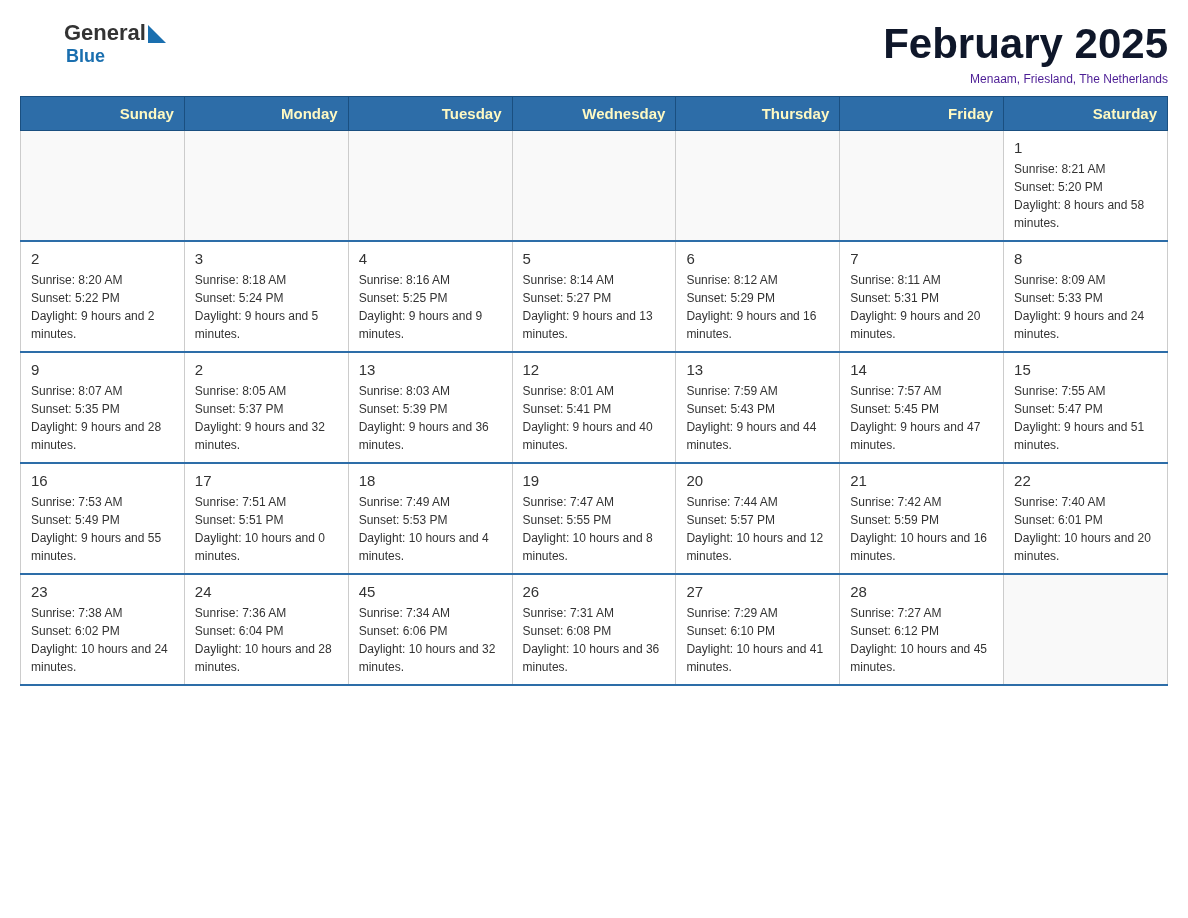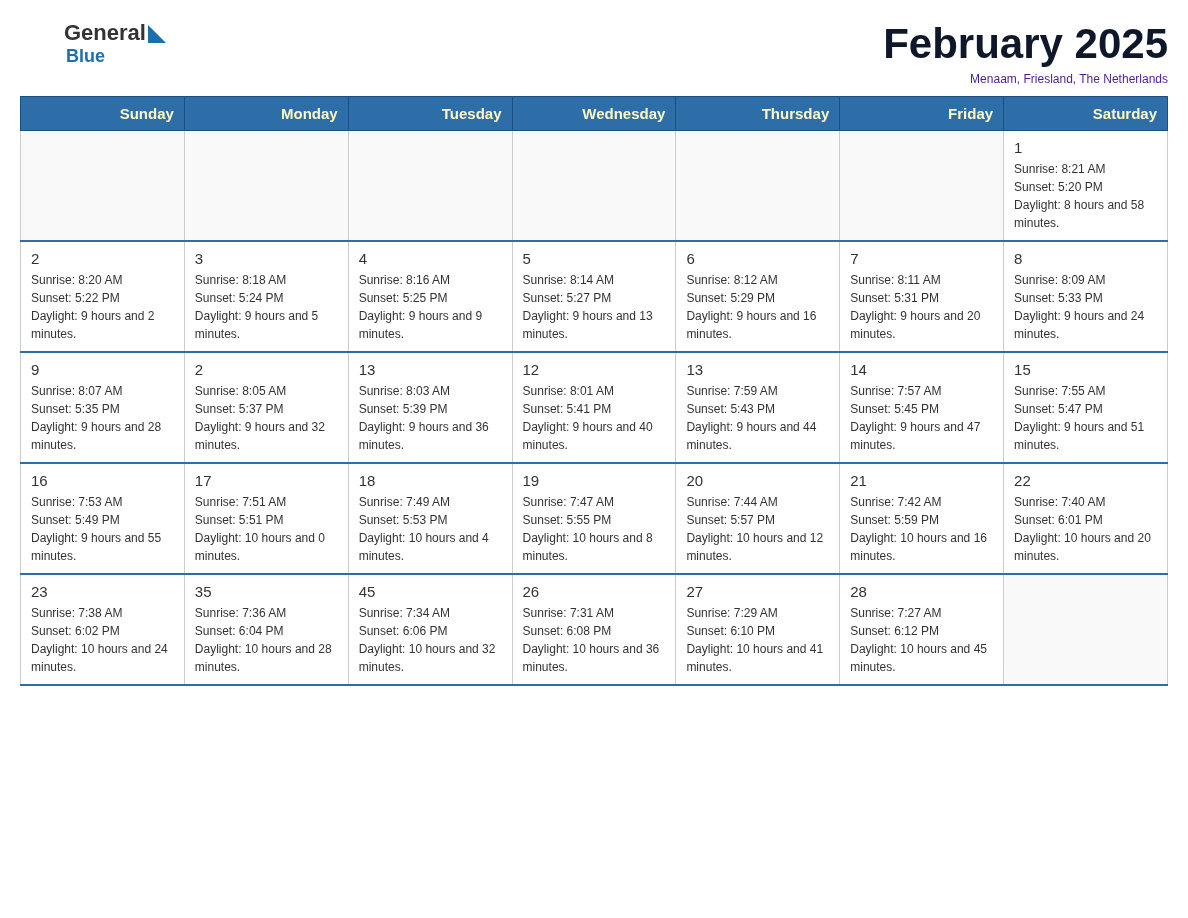--- a/index.html
+++ b/index.html
@@ -222,21 +222,21 @@
         <span class="day-number">22</span>
         <span class="day-info">Sunrise: 7:40 AM<br>Sunset: 6:01 PM<br>Daylight: 10 hours and 20 minutes.</span>
       </td>
       </tr>
       <tr>
         <td>
         <span class="day-number">23</span>
         <span class="day-info">Sunrise: 7:38 AM<br>Sunset: 6:02 PM<br>Daylight: 10 hours and 24 minutes.</span>
       </td>
         <td>
-        <span class="day-number">35</span>
+        <span class="day-number">24</span>
         <span class="day-info">Sunrise: 7:36 AM<br>Sunset: 6:04 PM<br>Daylight: 10 hours and 28 minutes.</span>
       </td>
         <td>
         <span class="day-number">45</span>
         <span class="day-info">Sunrise: 7:34 AM<br>Sunset: 6:06 PM<br>Daylight: 10 hours and 32 minutes.</span>
       </td>
         <td>
         <span class="day-number">26</span>
         <span class="day-info">Sunrise: 7:31 AM<br>Sunset: 6:08 PM<br>Daylight: 10 hours and 36 minutes.</span>
       </td>

